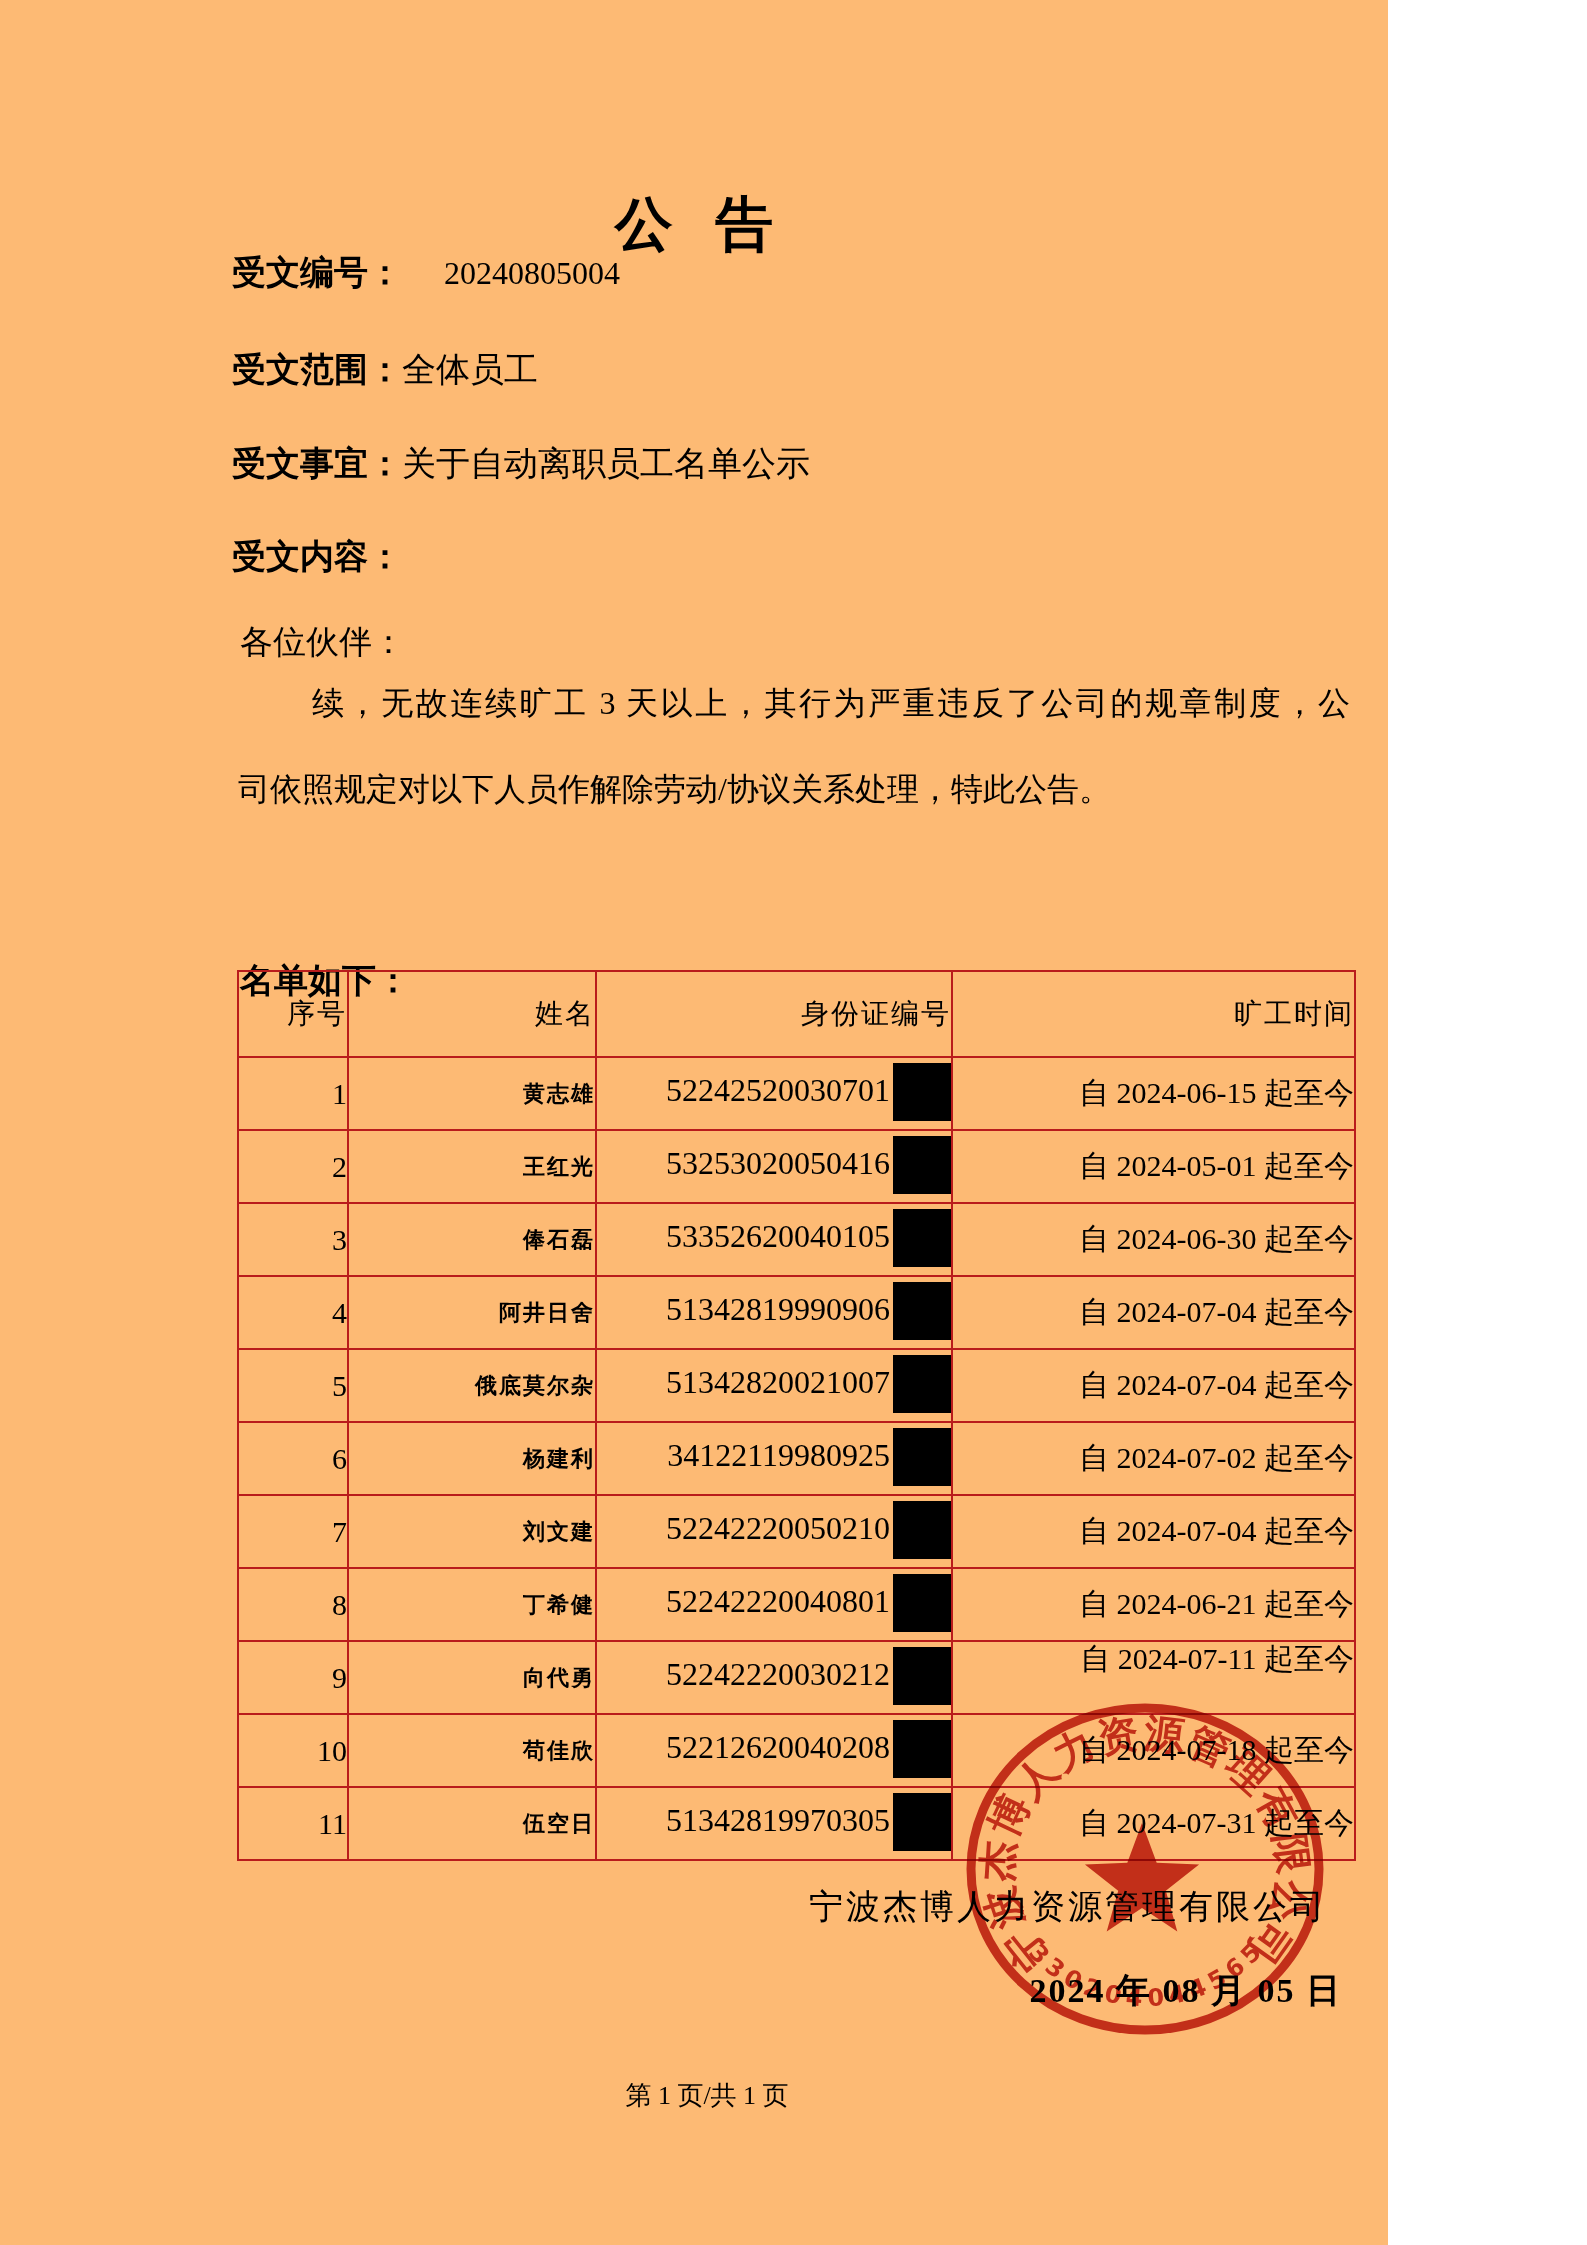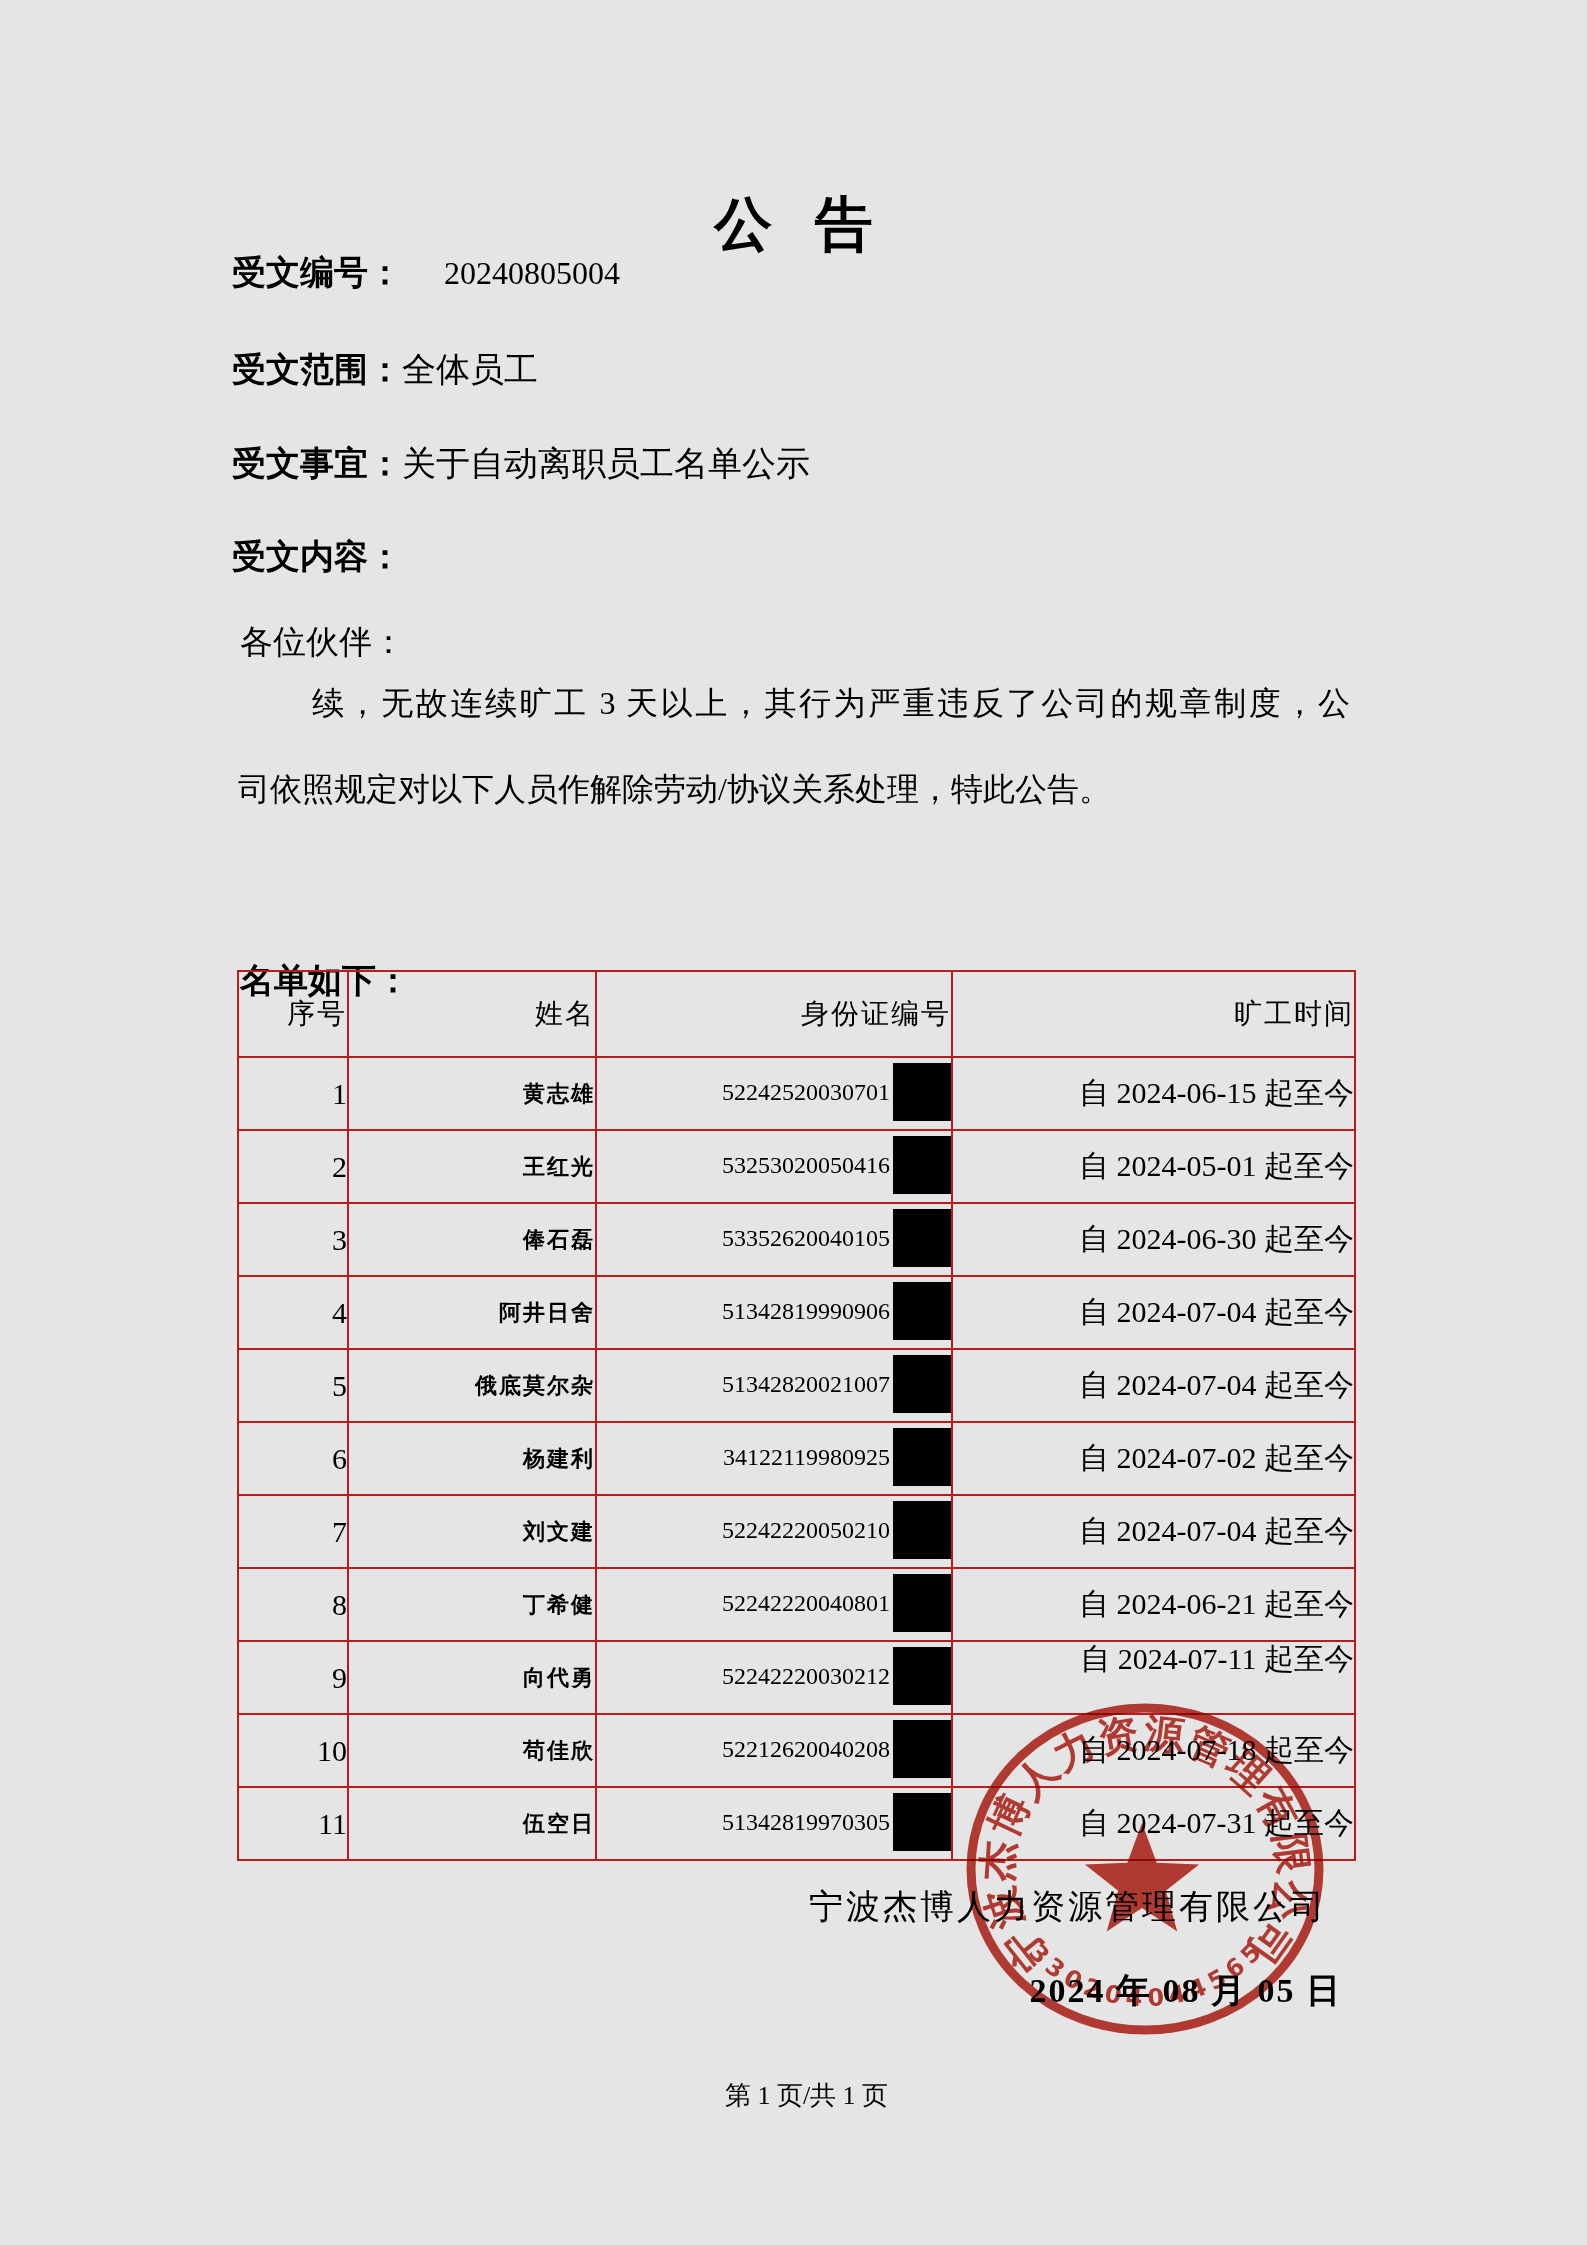--- a/index.html
+++ b/index.html
@@ -1,18 +1,18 @@
 <!DOCTYPE html>
 <html><head>
 <meta charset="utf-8">
 <style>
   * { margin:0; padding:0; box-sizing:border-box; }
   html,body { background:#ffffff; }
   .page {
-    position:relative; width:1587px; height:2245px; background:#e5e5e5;
+    position:relative; width:1388px; height:2245px; background:#fdba74;
     font-family:"Liberation Serif","DejaVu Serif",serif; color:#000; overflow:hidden;
   }
   .doc-title {
     position:absolute; top:186px; left:0; width:100%;
     text-align:center; font-size:58px; font-weight:bold;
     letter-spacing:14px; text-indent:14px; white-space:pre;
   }
   .meta-line { position:absolute; left:232px; font-size:34px; white-space:pre;font-family:Liberation Serif, serif; }
   .meta-line:nth-of-type(1){ top:250px; }
   .meta-line:nth-of-type(2){ top:347px; }
@@ -29,21 +29,21 @@
   .list-intro { position:absolute; left:240px; top:958px; font-size:34px; font-weight:bold; }
   table.roster {
     position:absolute; left:237px; top:970px; width:1117px;
     border-collapse:collapse; table-layout:fixed;
   }
   .roster th, .roster td { border:2px solid #b91c1c; text-align:right; vertical-align:middle; padding:0; }
   .roster thead th { height:86px; font-size:28px; font-weight:normal; letter-spacing:2px; }
   .roster tbody td { height:73px; }
   td.cell-no { font-size:30px; }
   td.cell-name { font-size:22px; font-weight:bold; letter-spacing:2px; }
-  td.cell-id { font-size:24px; }
+  td.cell-id { font-size:32px; }
   td.cell-absence { font-size:30px; }
   .redact { display:inline-block; width:58px; height:58px; background:#000; vertical-align:middle; margin-left:3px; transform:translateY(-2px); }
   .roster tbody tr:nth-child(9) td.cell-absence span.abs-text { position:relative; top:-18px;font-family:Liberation Serif, serif; }
   .footer-company { position:absolute; top:1884px; left:237px; width:1090px; text-align:right; font-size:34px; letter-spacing:3px; }
   .footer-date { position:absolute; top:1968px; left:237px; width:1105px; text-align:right; font-size:34px; letter-spacing:2px; white-space:pre;font-weight:bold; }
   .footer-page { position:absolute; top:2078px; left:0; width:100%; text-align:center; font-size:26px; white-space:pre;margin-left:13px; }
   .stamp {
     position:absolute; left:956px; top:1694px; width:378px; height:350px;
     color:#bf2f25; mix-blend-mode:multiply; opacity:0.92;
   }

